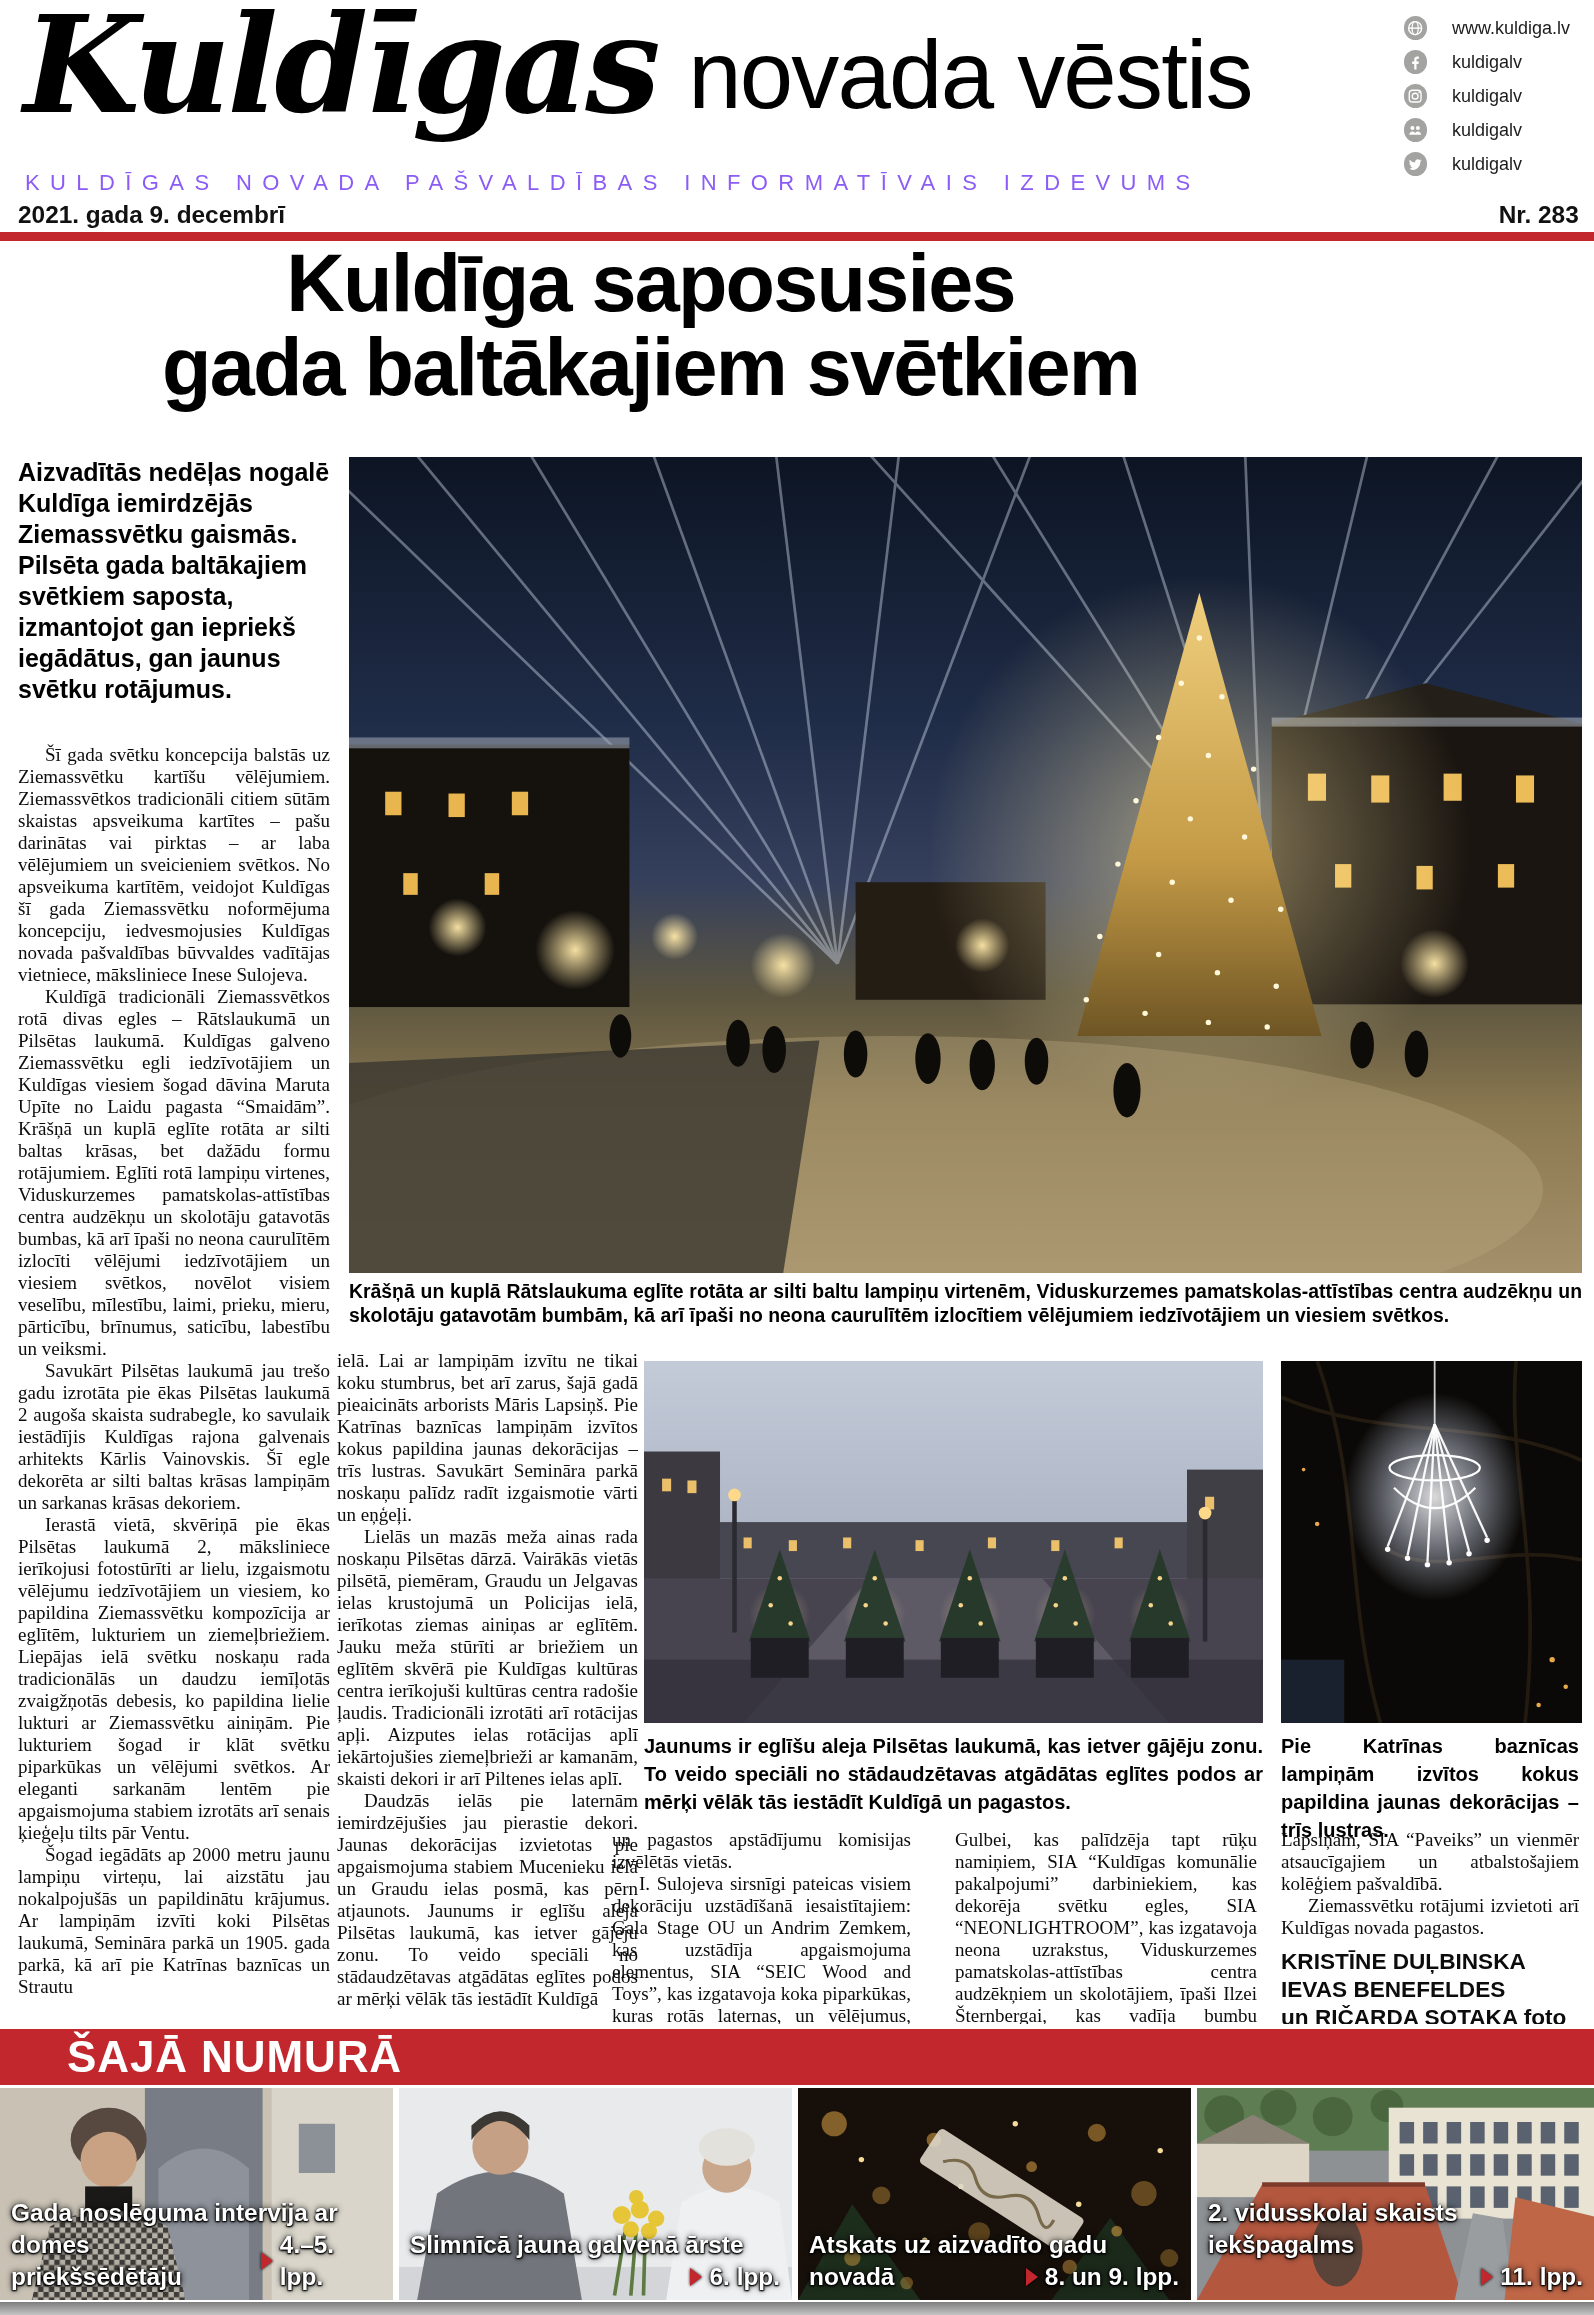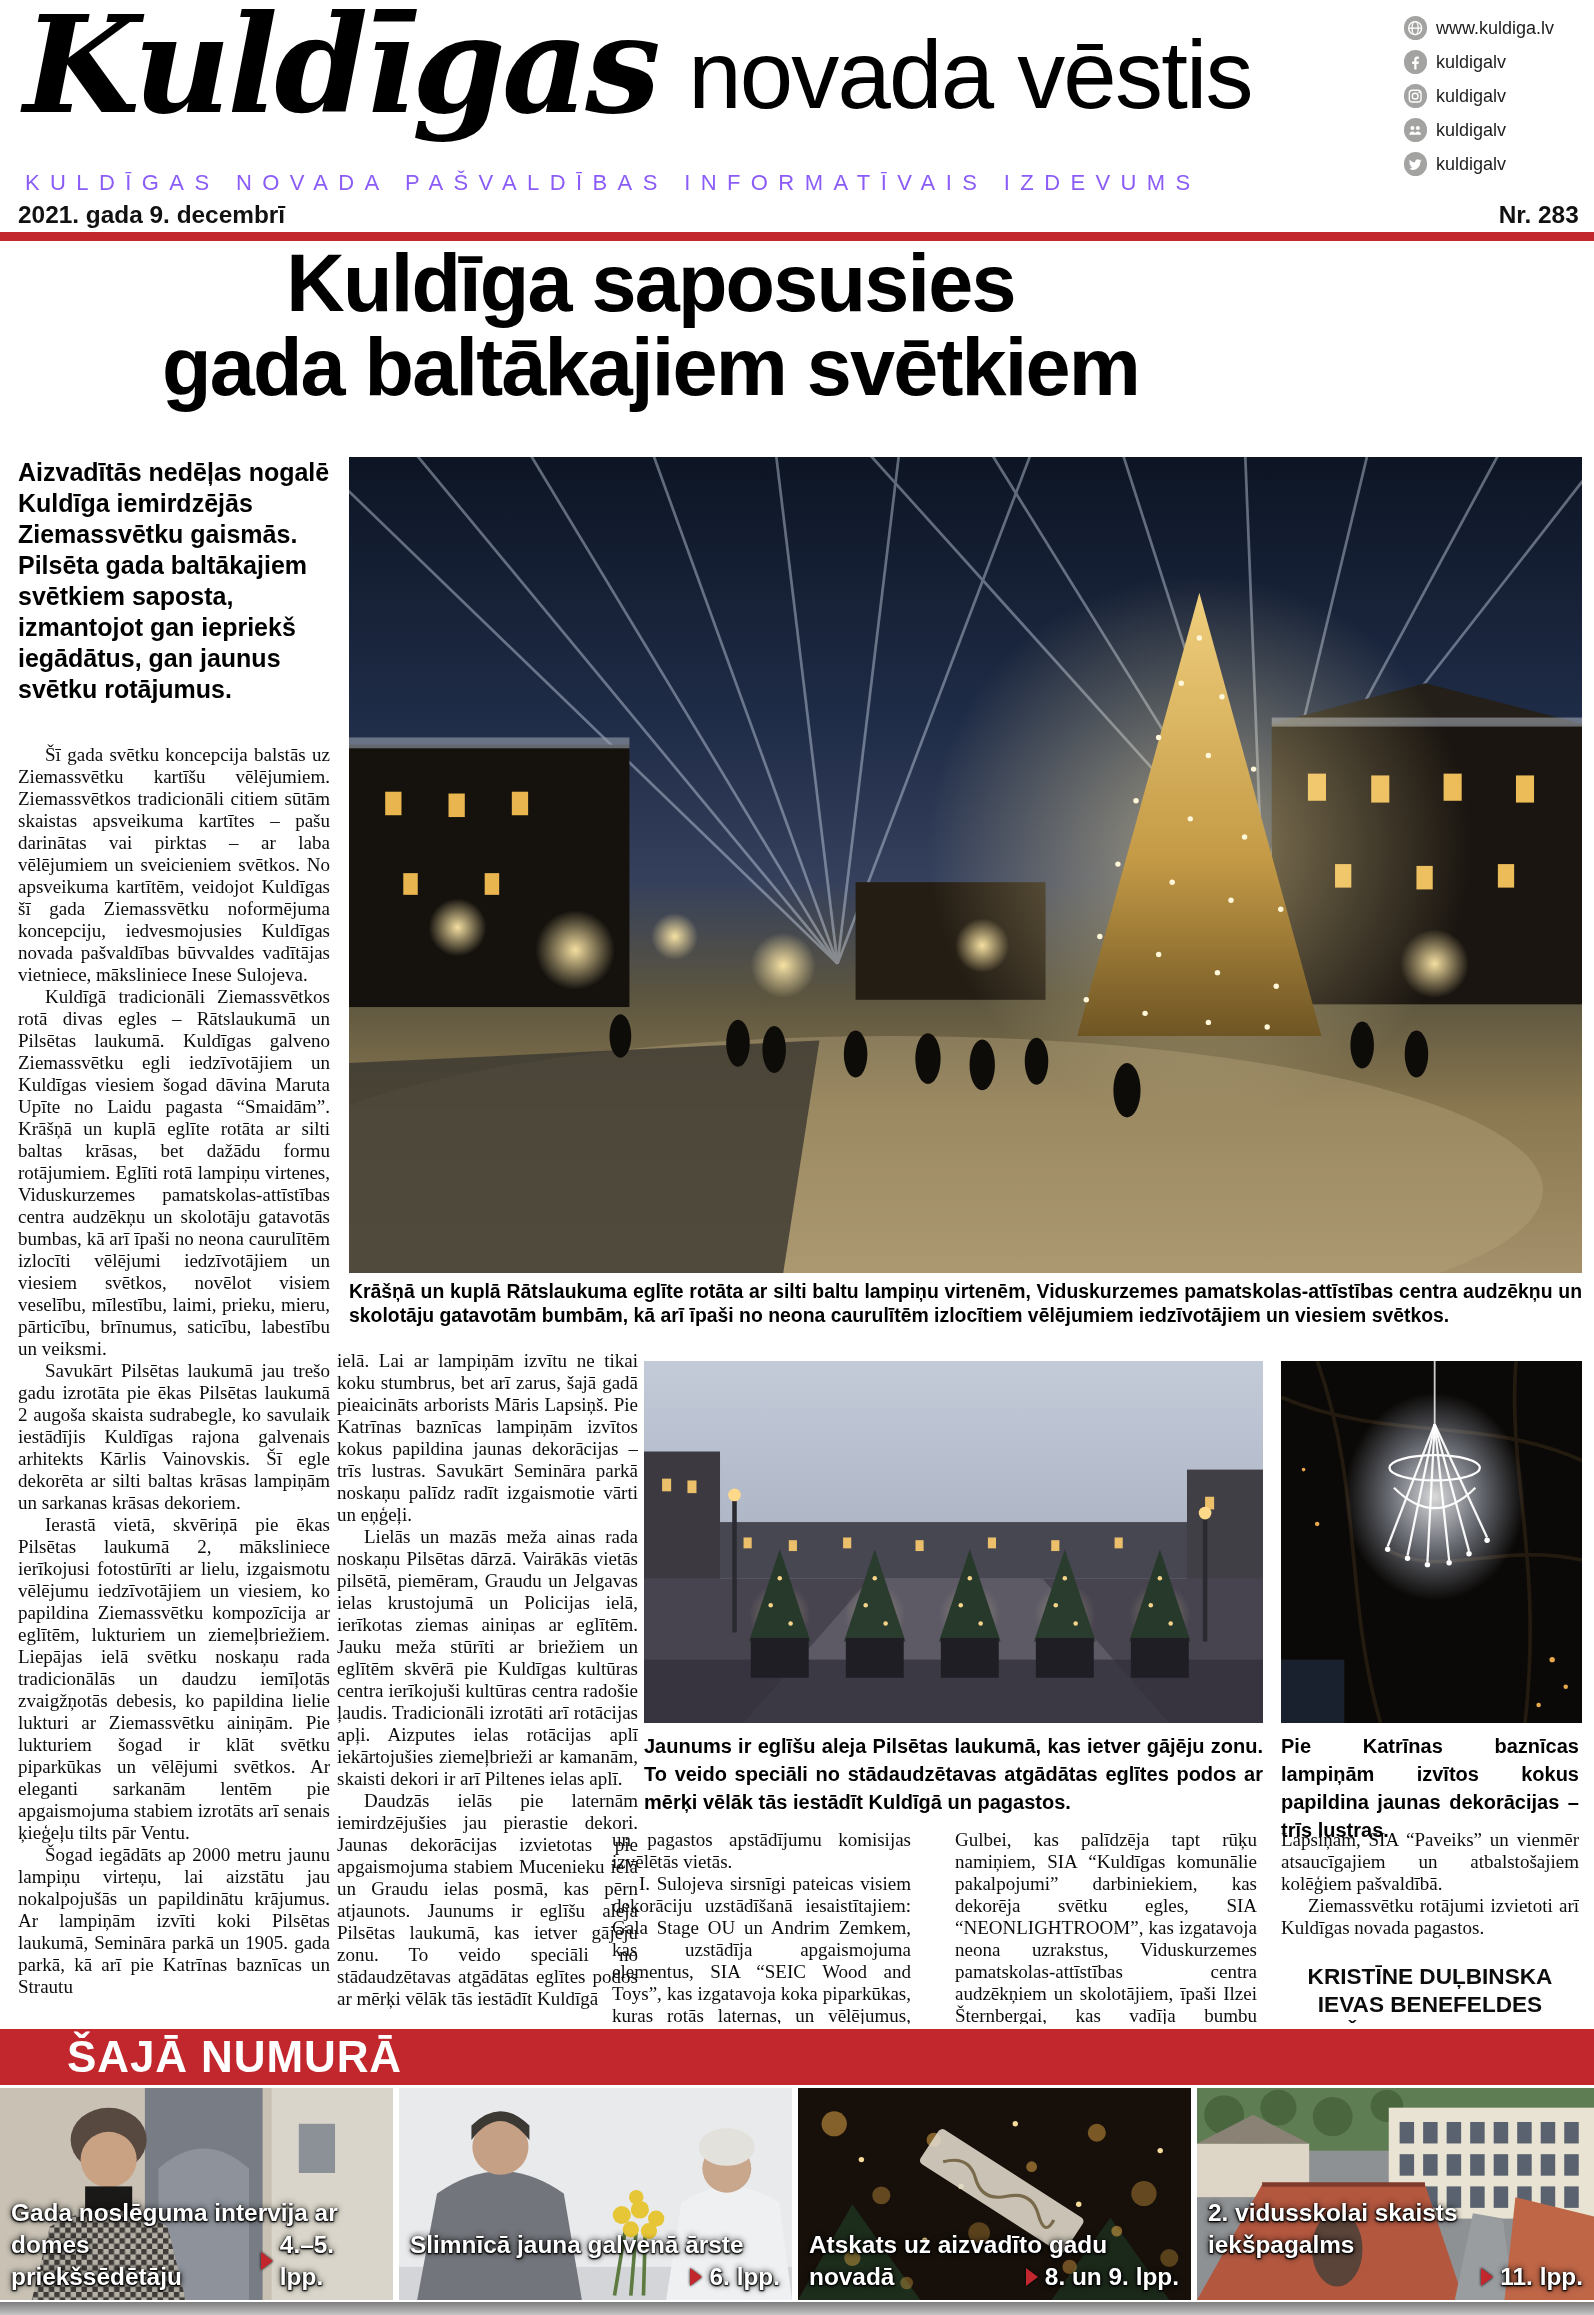--- a/index.html
+++ b/index.html
@@ -13,42 +13,42 @@
                font-size:134px;line-height:1.05;letter-spacing:-3.6px;color:#000;white-space:nowrap;}
   .logo-plain{font-family:"Liberation Sans",sans-serif;font-weight:normal;font-size:96px;
               line-height:1;letter-spacing:-1.8px;color:#000;white-space:nowrap;padding-bottom:12.7px;}
   .tagline{left:25px;top:170px;font-size:22px;font-weight:500;letter-spacing:10.4px;color:#8b5cf6;white-space:nowrap;}
   .dateline{left:18px;top:201px;font-size:24.4px;font-weight:bold;}
   .issue{right:16.3px;top:201px;font-size:24.4px;font-weight:bold;}
   .redrule{left:0;top:232px;width:1595px;height:9px;background:#c1272d;}
 
   
   .social{right:14.5px;top:11px;width:177px;}
-  .social-row{display:flex;align-items:center;gap:9px;height:34px;}
+  .social-row{display:flex;align-items:center;gap:25px;height:34px;}
   .social-ico{width:23.5px;height:23.5px;border-radius:50%;background:#a3a3a2;flex:0 0 23.5px;
               display:flex;align-items:center;justify-content:center;}
   .social-ico svg{display:block;}
   .social-label{font-size:18px;color:#1c1c1c;}
 
   
   .headline{left:0;top:241px;width:1301px;text-align:center;font-weight:bold;
             font-size:81px;line-height:84px;letter-spacing:-1.8px;color:#000;}
 
   
   .lead{left:18px;top:457px;width:318px;font-weight:bold;font-size:25px;line-height:31px;color:#000;}
   .bodycol{font-family:"Liberation Serif",serif;font-size:19px;line-height:22px;
            text-align:justify;color:#0c0c0c;overflow:hidden;}
   .bodycol p{margin:0;text-indent:27px;}
   .bodycol p.cont{text-indent:0;}
   .col1{left:18px;top:744px;width:312px;height:1278px;}
   .col2{left:337px;top:1350px;width:301px;height:673px;}
   .col3{left:612px;top:1829px;width:299px;height:195px;}
   .col4{left:955px;top:1829px;width:302px;height:195px;}
   .col5{left:1281px;top:1829px;width:298px;height:195px;}
-  .byline{margin-top:24px;text-align:center;font-family:"Liberation Sans",sans-serif;
+  .byline{margin-top:9px;text-align:left;font-family:"Liberation Sans",sans-serif;
           font-weight:bold;font-size:22.6px;line-height:28px;text-indent:0;}
 
   
   .photo{overflow:hidden;background:#222;}
   .photo svg{display:block;width:100%;height:100%;}
   .photo-main{left:349px;top:457px;width:1233px;height:816px;}
   .caption{font-weight:bold;color:#000;text-align:justify;}
   .caption-main{left:349px;top:1279px;width:1233px;font-size:19.4px;line-height:24.4px;}
   .photo-alley{left:644px;top:1361px;width:619px;height:362px;}
   .caption-alley{left:644px;top:1732px;width:619px;font-size:20px;line-height:28px;}

